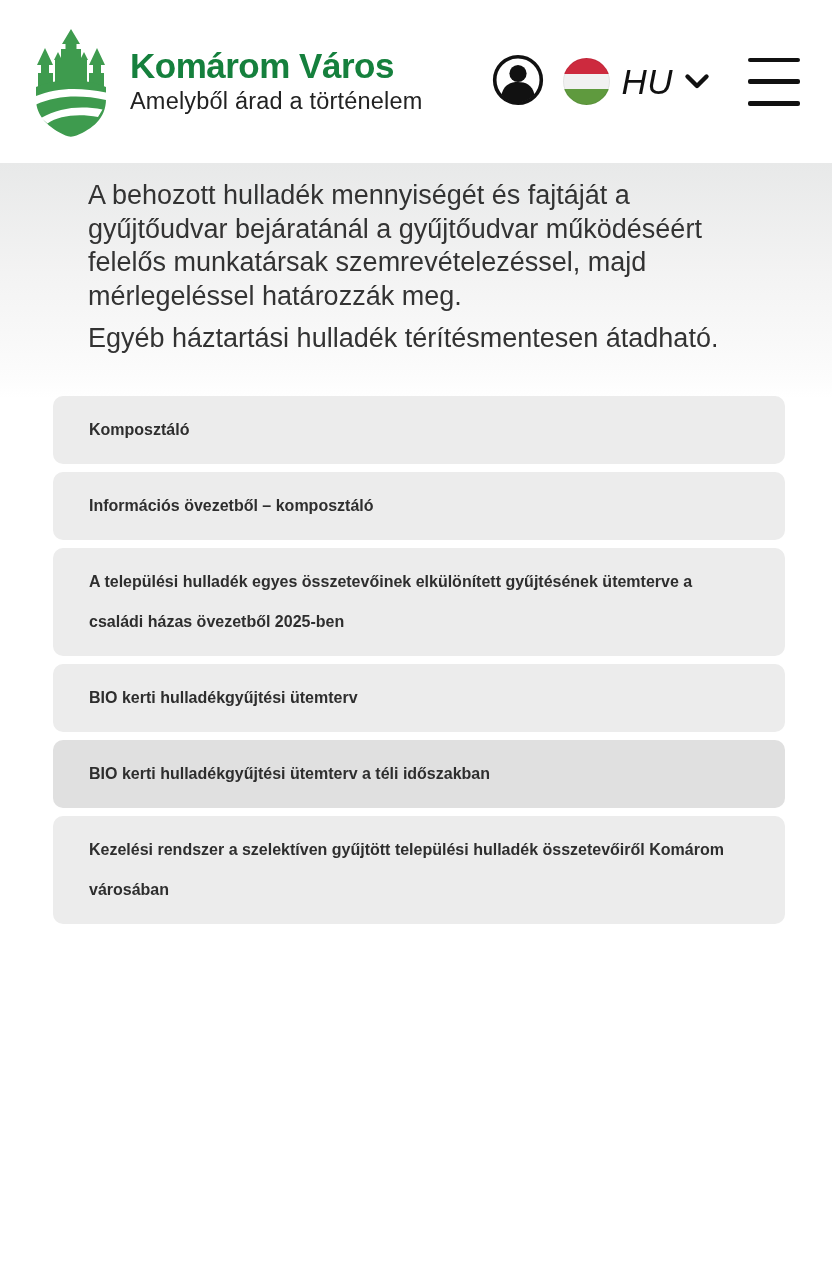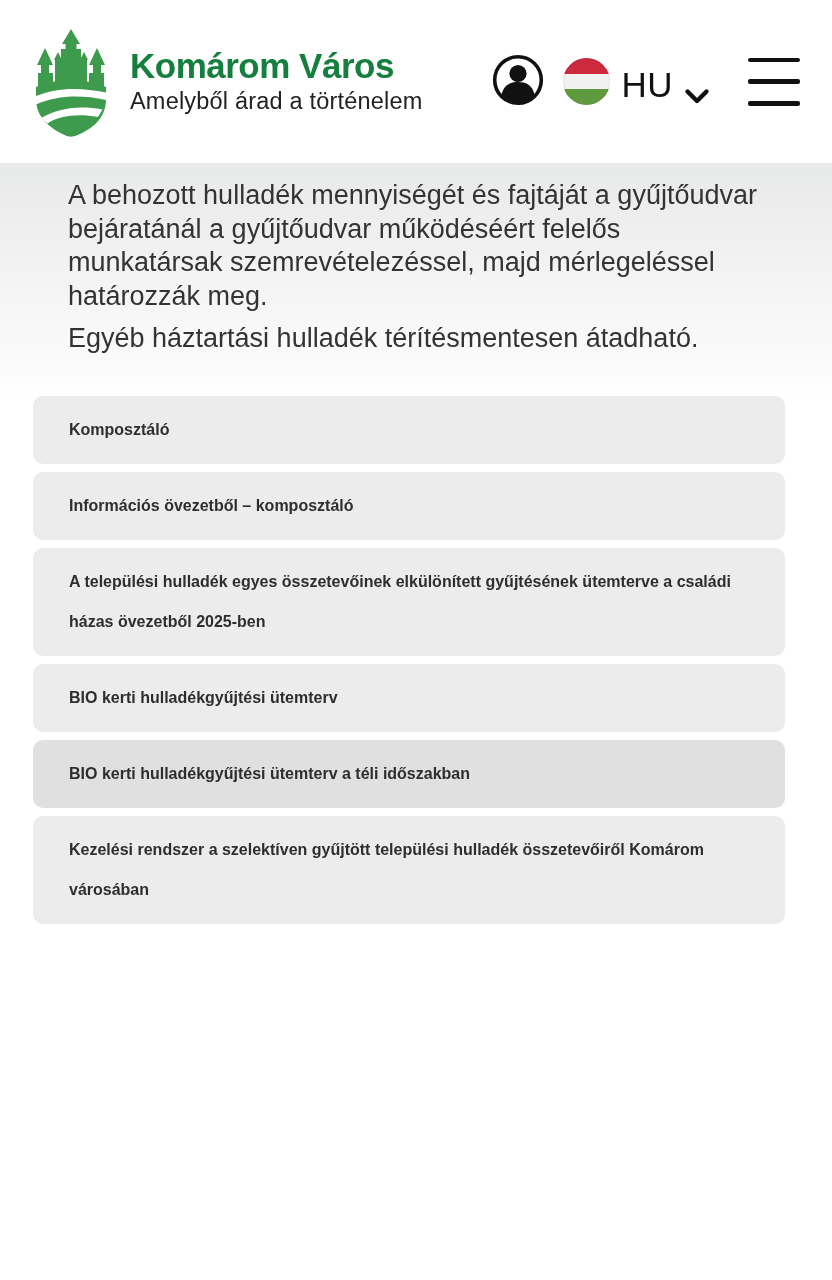--- a/index.html
+++ b/index.html
@@ -22,21 +22,21 @@
   .brand-title {
     font-size:35px; font-weight:700; color:#15803d; letter-spacing:-0.5px;
     line-height:1.05;
   }
   .brand-tagline {
     font-size:23.5px; font-weight:400; color:#222; margin-top:4px;
     letter-spacing:0.2px;
   }
   .header-right { margin-left:auto; display:flex; align-items:center; }
   .avatar-btn { width:54px; height:54px; display:flex; align-items:center; justify-content:center; cursor:pointer; }
-  .lang-group { display:flex; align-items:flex-end; margin-left:18px; cursor:pointer; }
+  .lang-group { display:flex; align-items:center; margin-left:18px; cursor:pointer;font-style:italic; }
   .flag {
     width:47px; height:47px; border-radius:50%;
     background:linear-gradient(180deg,
       #cd2a3e 0%, #cd2a3e 33.5%,
       #f1f1f1 33.5%, #f1f1f1 66.5%,
       #5f9a3e 66.5%, #5f9a3e 100%);
     box-shadow:inset 0 0 0 1px rgba(0,0,0,0.06);
   }
   .lang-code { font-size:35px; color:#111; margin-left:11px; letter-spacing:0.5px; }
   .chevron { margin-left:11px; display:flex; align-items:center; }
@@ -44,20 +44,21 @@
     margin-left:38px; width:52px; height:48px; display:flex;
     flex-direction:column; justify-content:space-between; cursor:pointer;
   }
   .hamburger span { display:block; width:52px; height:4.5px; background:#111; border-radius:2px; }
 
   
   .content {
     position:absolute; top:163px; left:0; width:832px; height:1117px;
     background:linear-gradient(180deg, #e8e9e9 0px, #f3f3f3 110px, #fcfcfc 215px, #ffffff 235px);
     box-sizing:border-box;
+    padding-left:20px;
   }
   .intro {
     padding:16px 64px 0 68px;
     font-size:27px; line-height:33.5px; color:#333333;
   }
   .intro p { margin:0; }
   .intro p + p { margin-top:9px; }
 
   
   .accordion {

